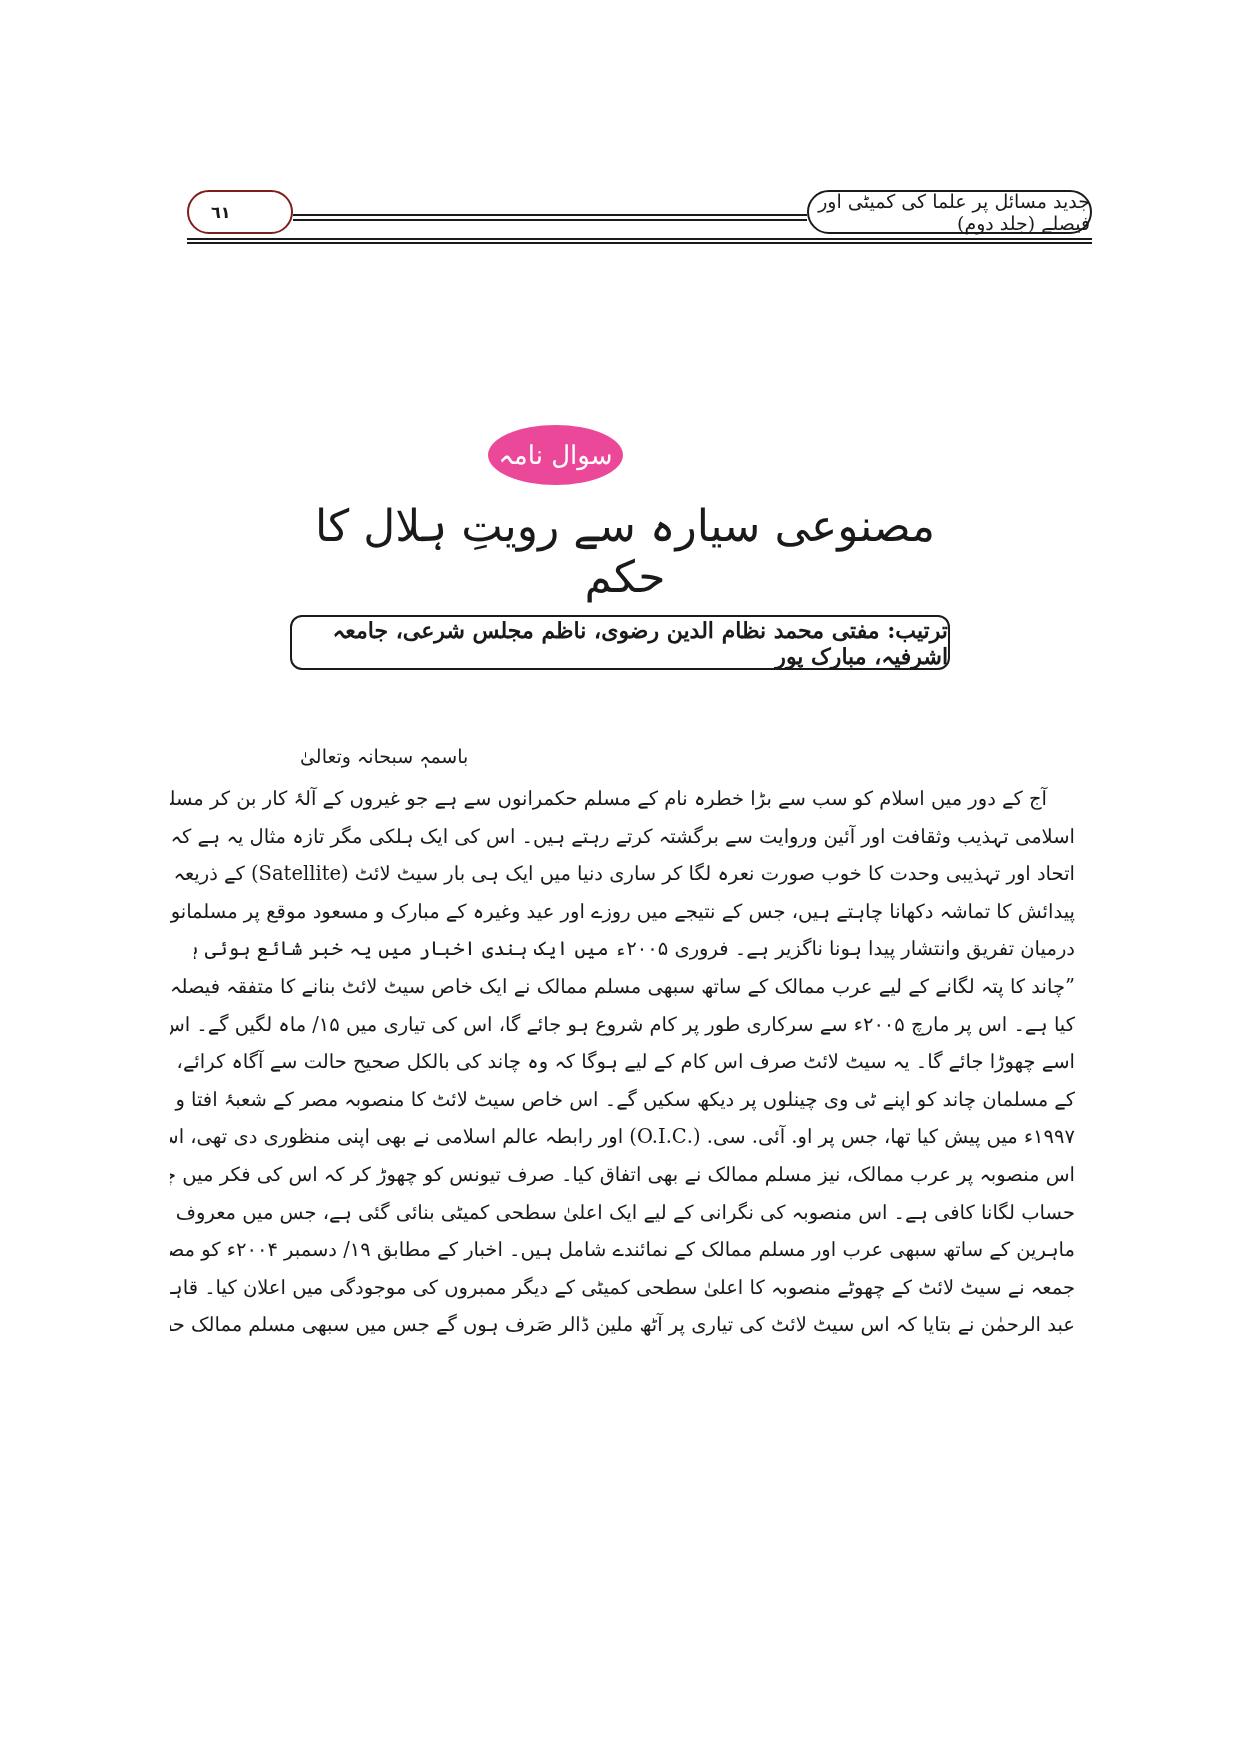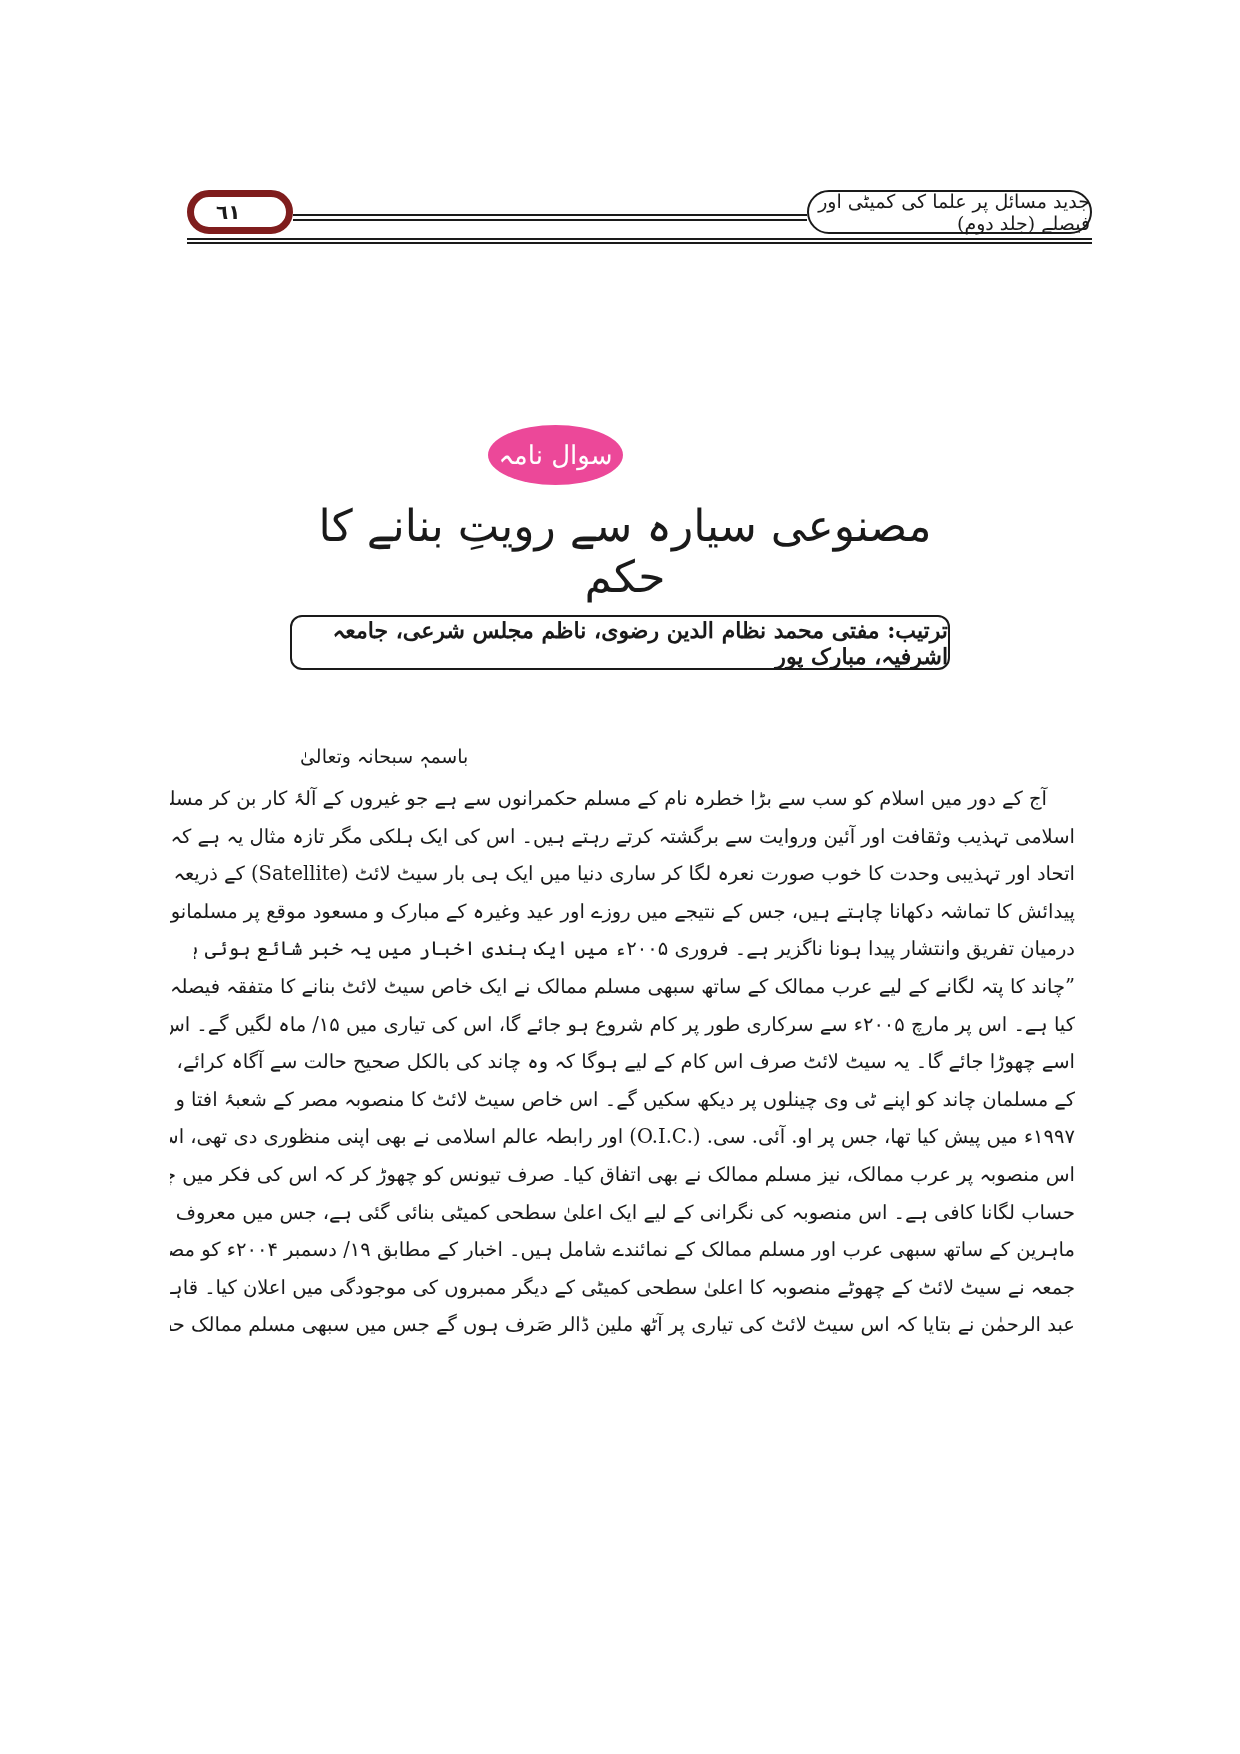--- a/index.html
+++ b/index.html
@@ -5,23 +5,23 @@
     html, body { margin: 0; padding: 0; background: #ffffff; }
     body {
       width: 1240px; height: 1754px; position: relative; overflow: hidden;
       font-family: "DejaVu Sans", sans-serif; color: #1a1a1a;
     }
     .header {
       position: absolute; left: 187px; top: 190px; width: 905px; height: 46px;
     }
     .page-pill {
       position: absolute; left: 0; top: 0; width: 106px; height: 44px;
-      border: 7px solid #7f1d1d; border-radius: 24px; box-sizing: border-box;
+      border: 2px solid #7f1d1d; border-radius: 24px; box-sizing: border-box;
       display: flex; align-items: center; padding-left: 22px;
-      font-size: 20px; font-weight: bold;
+      font-size: 16px; font-weight: bold;
     }
     .title-pill {
       position: absolute; right: 0; top: 0; height: 44px; width: 285px;
       border: 2px solid #1a1a1a; border-radius: 24px; box-sizing: border-box;
       display: flex; align-items: center; justify-content: center;
       direction: rtl; font-size: 19px; font-family: "DejaVu Serif", serif;
     }
     .header-rule {
       position: absolute; left: 106px; right: 285px; top: 24px; height: 7px;
       border-top: 2px solid #1a1a1a; border-bottom: 2px solid #1a1a1a; box-sizing: border-box;
@@ -64,21 +64,21 @@
 
 <div class="header">
   <div class="page-pill">٦١</div>
   <div class="header-rule"></div>
   <div class="title-pill">جدید مسائل پر علما کی کمیٹی اور فیصلے (جلد دوم)</div>
   <div class="header-under"></div>
 </div>
 
 <div class="badge">سوال نامہ</div>
 
-<div class="main-title">مصنوعی سیارہ سے رویتِ بنانے کا حکم</div>
+<div class="main-title">مصنوعی سیارہ سے رویتِ ہلال کا حکم</div>
 
 <div class="compiler-box">ترتیب: مفتی محمد نظام الدین رضوی، ناظم مجلس شرعی، جامعہ اشرفیہ، مبارک پور</div>
 
 <div class="bismillah">باسمہٖ سبحانہ وتعالیٰ</div>
 
 <div class="body-text">
   <span class="line indent">آج کے دور میں اسلام کو سب سے بڑا خطرہ نام کے مسلم حکمرانوں سے ہے جو غیروں کے آلۂ کار بن کر مسلمانوں کو</span>
   <span class="line">اسلامی تہذیب وثقافت اور آئین وروایت سے برگشتہ کرتے رہتے ہیں۔ اس کی ایک ہلکی مگر تازہ مثال یہ ہے کہ وہ امت کے</span>
   <span class="line">اتحاد اور تہذیبی وحدت کا خوب صورت نعرہ لگا کر ساری دنیا میں ایک ہی بار سیٹ لائٹ (Satellite) کے ذریعہ چاند کی</span>
   <span class="line">پیدائش کا تماشہ دکھانا چاہتے ہیں، جس کے نتیجے میں روزے اور عید وغیرہ کے مبارک و مسعود موقع پر مسلمانوں کے</span>

